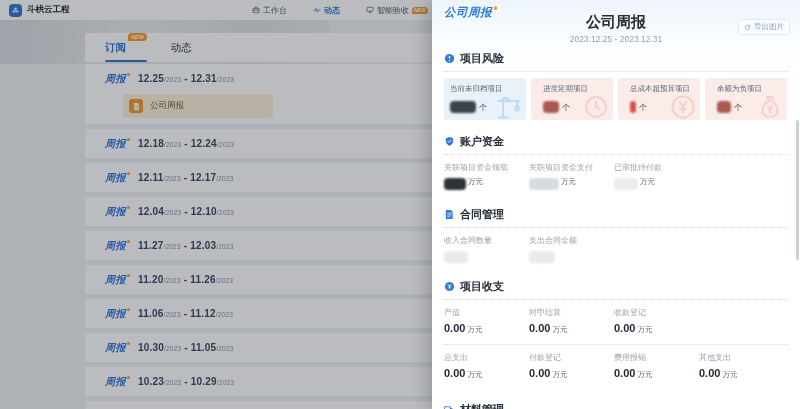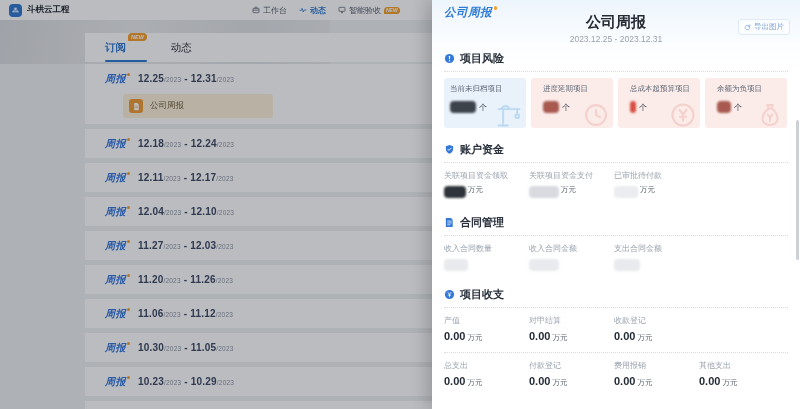--- a/index.html
+++ b/index.html
@@ -3,21 +3,21 @@
 <meta charset="utf-8">
 <style>
   html,body{margin:0;padding:0;background:#dfe2e5;font-family:"Liberation Sans","DejaVu Sans",sans-serif;}
   .app{position:relative;width:800px;height:409px;background:#eef0f2;overflow:hidden;}
 
   
   .topbar{position:absolute;top:0;left:0;right:0;height:20px;background:#fff;display:flex;align-items:center;padding:0 9px;z-index:1;box-sizing:border-box;}
   .logo-box{width:13px;height:13px;border-radius:4px;background:#2f7ad0;display:flex;align-items:center;justify-content:center;flex:0 0 auto;}
   .logo-box svg{width:9px;height:9px;color:#fff;}
   .app-name{font-size:8.5px;font-weight:bold;color:#232830;margin-left:5px;text-align:center;}
-  .nav{position:absolute;left:252px;top:0;height:20px;display:flex;align-items:center;gap:12px;}
+  .nav{position:absolute;left:252px;top:0;height:20px;display:flex;align-items:center;gap:26px;}
   .nav-item{display:flex;align-items:center;gap:3px;font-size:8px;color:#555e6b;cursor:pointer;white-space:nowrap;}
   .nav-item svg{width:8px;height:8px;}
   .nav-item.active{color:#2f7ad0;font-weight:bold;}
   .nav-badge{background:#f6a02c;color:#fff;font-size:5px;font-weight:bold;font-style:italic;line-height:7px;height:7px;padding:0 2px;border-radius:4px 4px 4px 1px;}
 
   
   .photo{position:absolute;top:20px;left:0;width:330px;height:44px;background:linear-gradient(100deg,#d9dcde 0%,#e9ebec 40%,#dfe2e4 75%,#e7e9eb 100%);}
   .content{position:absolute;top:20px;left:85px;right:0;bottom:0;}
   .tabs-bar{margin-top:13px;height:29px;background:#fff;display:flex;align-items:center;gap:24px;padding-left:20px;position:relative;}
   .tab{position:relative;height:29px;line-height:29px;font-size:10.5px;color:#2c313a;display:flex;align-items:flex-start;cursor:pointer;}
@@ -53,21 +53,21 @@
 
   .section{margin-top:14px;}
   #sec-risk{margin-top:7px;}
   #sec-contracts{margin-top:17px;}
   #sec-balance{margin-top:16px;}
   #sec-materials{margin-top:22px;}
   .sec-head{display:flex;align-items:center;gap:5px;font-size:11px;font-weight:bold;color:#2a313c;padding-bottom:5px;border-bottom:1px dotted #d8dce1;}
   .sec-head svg{width:11px;height:11px;color:#3579d8;flex:0 0 auto;}
 
   .risk-cards{display:flex;gap:5px;margin-top:6px;}
-  .card{position:relative;width:82px;height:50px;border-radius:3px;padding:6px;box-sizing:border-box;overflow:hidden;}
+  .card{position:relative;width:82px;height:42px;border-radius:3px;padding:6px;box-sizing:border-box;overflow:hidden;}
   .card.blue{background:#e9f2fb;}
   .card.pink{background:#fbecea;padding-left:12px;}
   .rc-label{font-size:7.5px;color:#5c6673;white-space:nowrap;}
   .rc-val{margin-top:7px;display:flex;align-items:center;gap:3px;}
   .blob{display:inline-block;height:12px;border-radius:4px;filter:blur(1.3px);}
   .rc-unit{font-size:8px;color:#3f4856;}
   .wm{position:absolute;right:3px;bottom:-1px;width:28px;height:28px;opacity:.5;}
   .wm svg{width:28px;height:28px;}
   .card.blue .wm{color:#8fc0ec;}
   .card.pink .wm{color:#eeb5ae;}
@@ -391,26 +391,20 @@
         <span>合同管理</span>
       </div>
       <div class="stat-row" id="contracts-stats">
           <div class="stat">
             <div class="s-label">收入合同数量</div>
             <div class="s-val">
               <span class="blob" style="width: 24px; background: rgb(232, 234, 237);"></span>
             </div>
           </div>
           <div class="stat">
-            <div class="s-label">收入合同金额</div>
-            <div class="s-val">
-              <span class="blob" style="width: 30px; background: rgb(232, 234, 237);"></span>
-            </div>
-          </div>
-          <div class="stat">
             <div class="s-label">支出合同金额</div>
             <div class="s-val">
               <span class="blob" style="width: 26px; background: rgb(232, 234, 237);"></span>
             </div>
           </div>
         </div>
     </div>
 
     <div class="section" id="sec-balance">
       <div class="sec-head">

